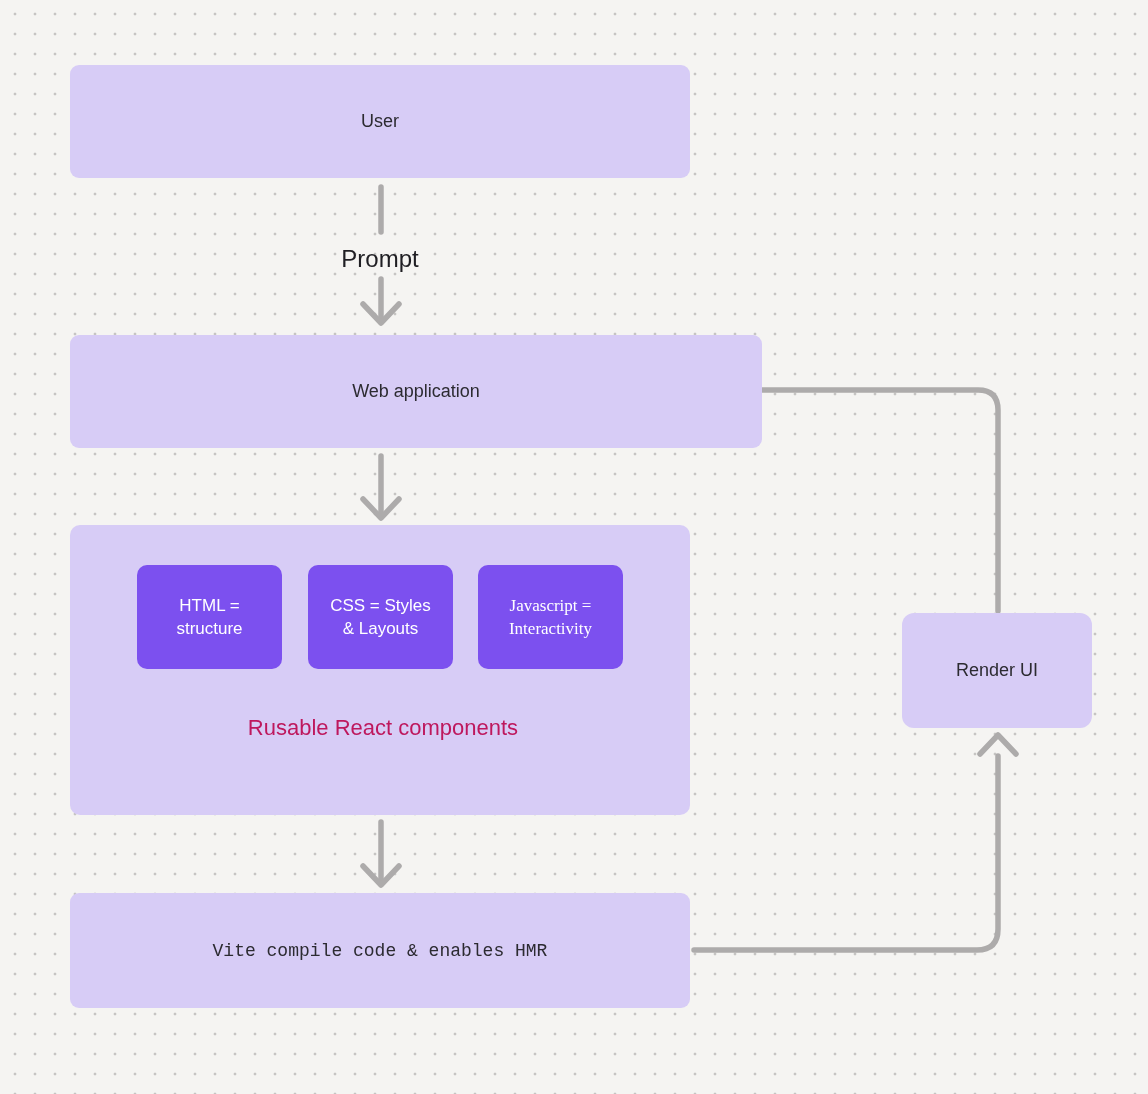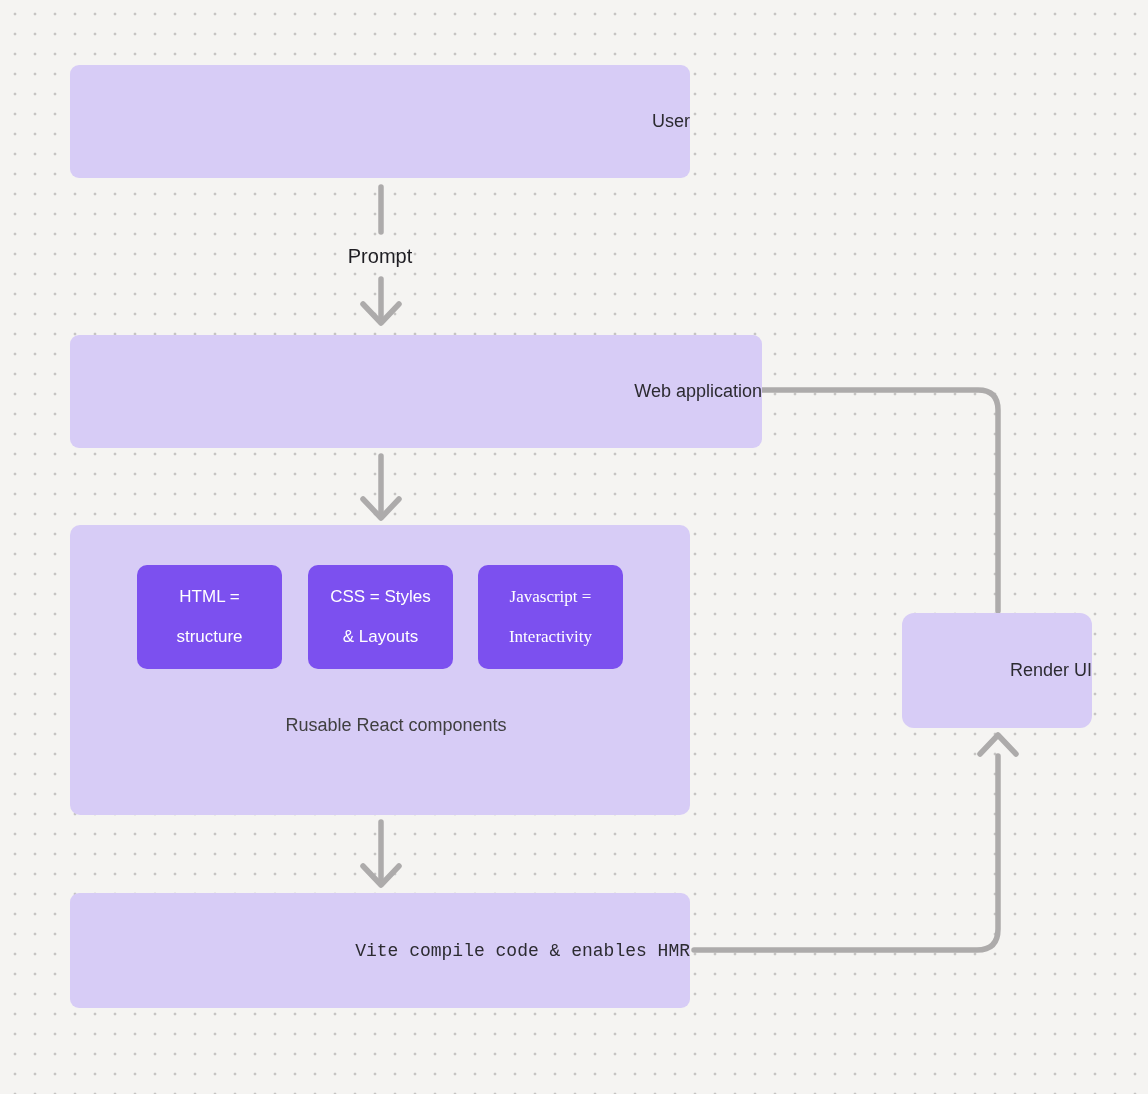--- a/index.html
+++ b/index.html
@@ -21,21 +21,21 @@
   svg.arrows {
     position: absolute;
     left: 0;
     top: 0;
     pointer-events: none;
   }
   .node {
     position: absolute;
     display: flex;
     align-items: center;
-    justify-content: flex-end;
+    justify-content: center;
     background: #d7ccf6;
     border-radius: 9px;
     color: #2c2b31;
     font-size: 18px;
     text-align: center;
   }
   #node-user      { left: 70px;  top: 65px;  width: 620px; height: 113px; }
   #node-webapp    { left: 70px;  top: 335px; width: 692px; height: 113px; }
   #node-group     { left: 70px;  top: 525px; width: 620px; height: 290px; display: block; border-radius: 10px; }
   #node-vite      { left: 70px;  top: 893px; width: 620px; height: 115px; font-family: Liberation Mono, monospace; }
@@ -46,42 +46,42 @@
     width: 145px;
     height: 104px;
     border-radius: 10px;
     background: #7c50ef;
     color: #ffffff;
     display: flex;
     align-items: center;
     justify-content: center;
     text-align: center;
     font-size: 17px;
-    line-height: 40px;
+    line-height: 23px;
     white-space: pre-line;
   }
   #chip-html { left: 67px; }
   #chip-css  { left: 238px; }
   #chip-js   { left: 408px; font-family: Liberation Serif, serif; }
   .group-label {
     position: absolute;
-    left: 16px;
+    left: 3px;
     top: 190px;
     width: 100%;
     text-align: center;
-    font-size: 18px;
-    color: #404040;
+    font-size: 22px;
+    color: #be185d;
   }
   .edge-label {
     position: absolute;
     left: 70px;
     top: 245px;
     width: 620px;
     text-align: center;
-    font-size: 20px;
+    font-size: 24px;
     color: #1f1e23;
   }
 </style>
 </head>
 <body>
 
 <div class="canvas">
 
   <svg class="arrows" width="1148" height="1094" viewBox="0 0 1148 1094">
     <g fill="none" stroke="#adabab" stroke-width="5.5" stroke-linecap="round" stroke-linejoin="round">

